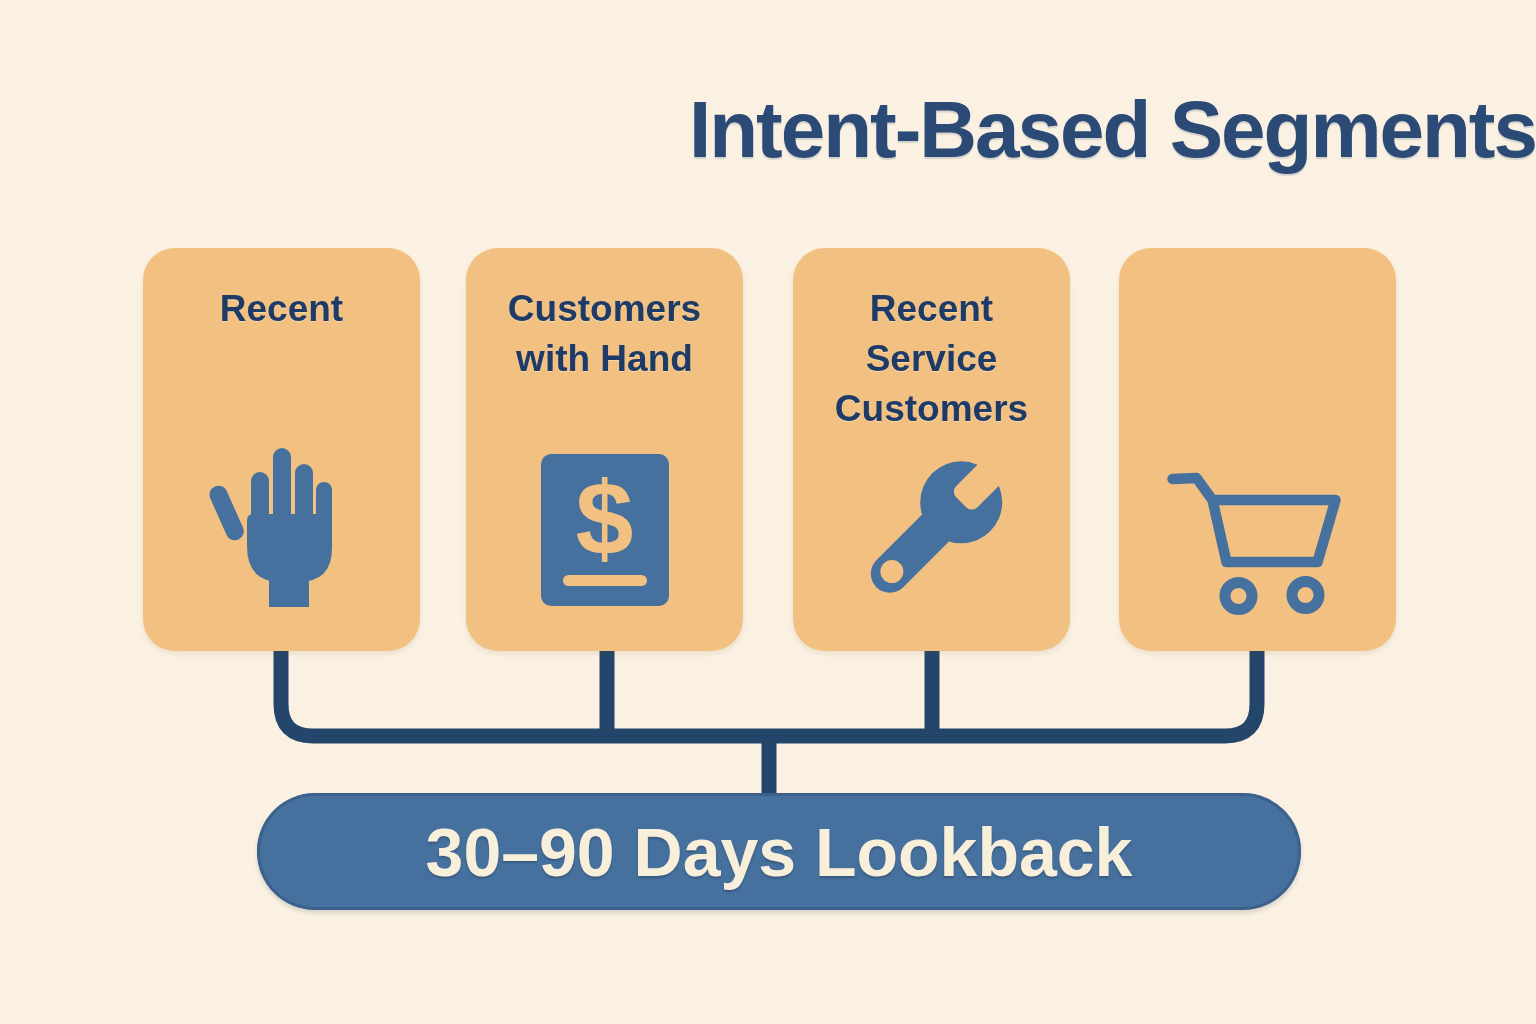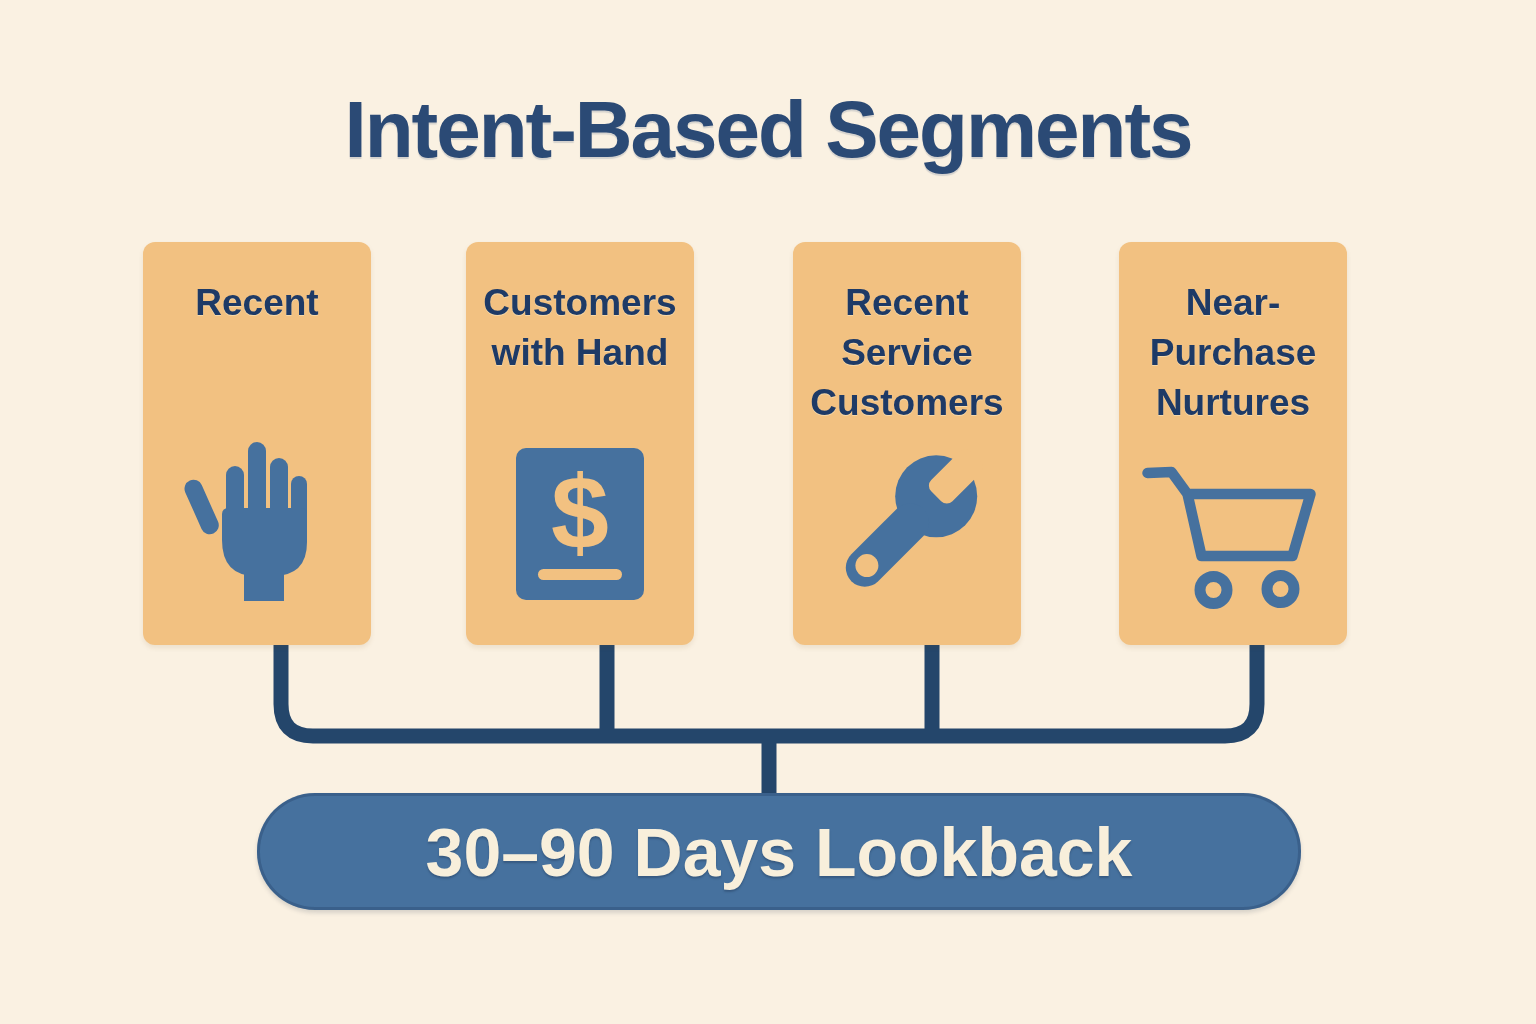--- a/index.html
+++ b/index.html
@@ -16,33 +16,33 @@
   html,body{width:1536px;height:1024px;}
   body{
     position:relative;
     background:var(--page-background);
     font-family:"Liberation Sans","DejaVu Sans",sans-serif;
     overflow:hidden;
   }
   .title{
     position:absolute;
     top:84px;left:0;width:1536px;
-    text-align:center;
+    text-align:right;
     font-size:80px;
     font-weight:700;
     letter-spacing:-2px;
     color:var(--title-text);
     text-shadow:0 2px 1px rgba(43,74,117,0.18);
   }
   .card{
     position:absolute;
-    top:242px;
-    width:228px;height:403px;
+    top:248px;
+    width:277px;height:403px;
     background:var(--card-background);
-    border-radius:12px;
+    border-radius:32px;
     box-shadow:0 3px 5px rgba(120,80,20,0.10);
   }
   .card-1{left:143px;}
   .card-2{left:466px;}
   .card-3{left:793px;}
   .card-4{left:1119px;}
   .card-title{
     padding-top:36px;
     text-align:center;
     font-size:37px;
@@ -164,25 +164,20 @@
         <circle cx="82" cy="40" r="41" fill="var(--icon-blue)"></circle>
         <rect x="63" y="58" width="38" height="102" rx="19" fill="var(--icon-blue)"></rect>
         <rect x="67" y="-16" width="30" height="56" rx="8" fill="var(--card-background)"></rect>
         <circle cx="82" cy="138" r="11.5" fill="var(--card-background)"></circle>
       </g>
     </svg>
   </div>
 </div>
 
 <div class="card card-4">
-  <div class="card-title">
-    <span class="line">Near-</span>
-    <span class="line">Purchase</span>
-    <span class="line">Nurtures</span>
-  </div>
   <div class="icon-wrap cart-wrap">
     <svg class="icon" viewBox="0 0 195 170" aria-hidden="true">
       <path d="M12,19 L36,18 L52,40 L175,40 L157,102 L66,102 L52,40" fill="none" stroke="var(--icon-blue)" stroke-width="10.5" stroke-linecap="round" stroke-linejoin="round"></path>
       <circle cx="78" cy="136" r="13.5" fill="none" stroke="var(--icon-blue)" stroke-width="11"></circle>
       <circle cx="145" cy="135" r="13.5" fill="none" stroke="var(--icon-blue)" stroke-width="11"></circle>
     </svg>
   </div>
 </div>
 
 <div class="banner">

